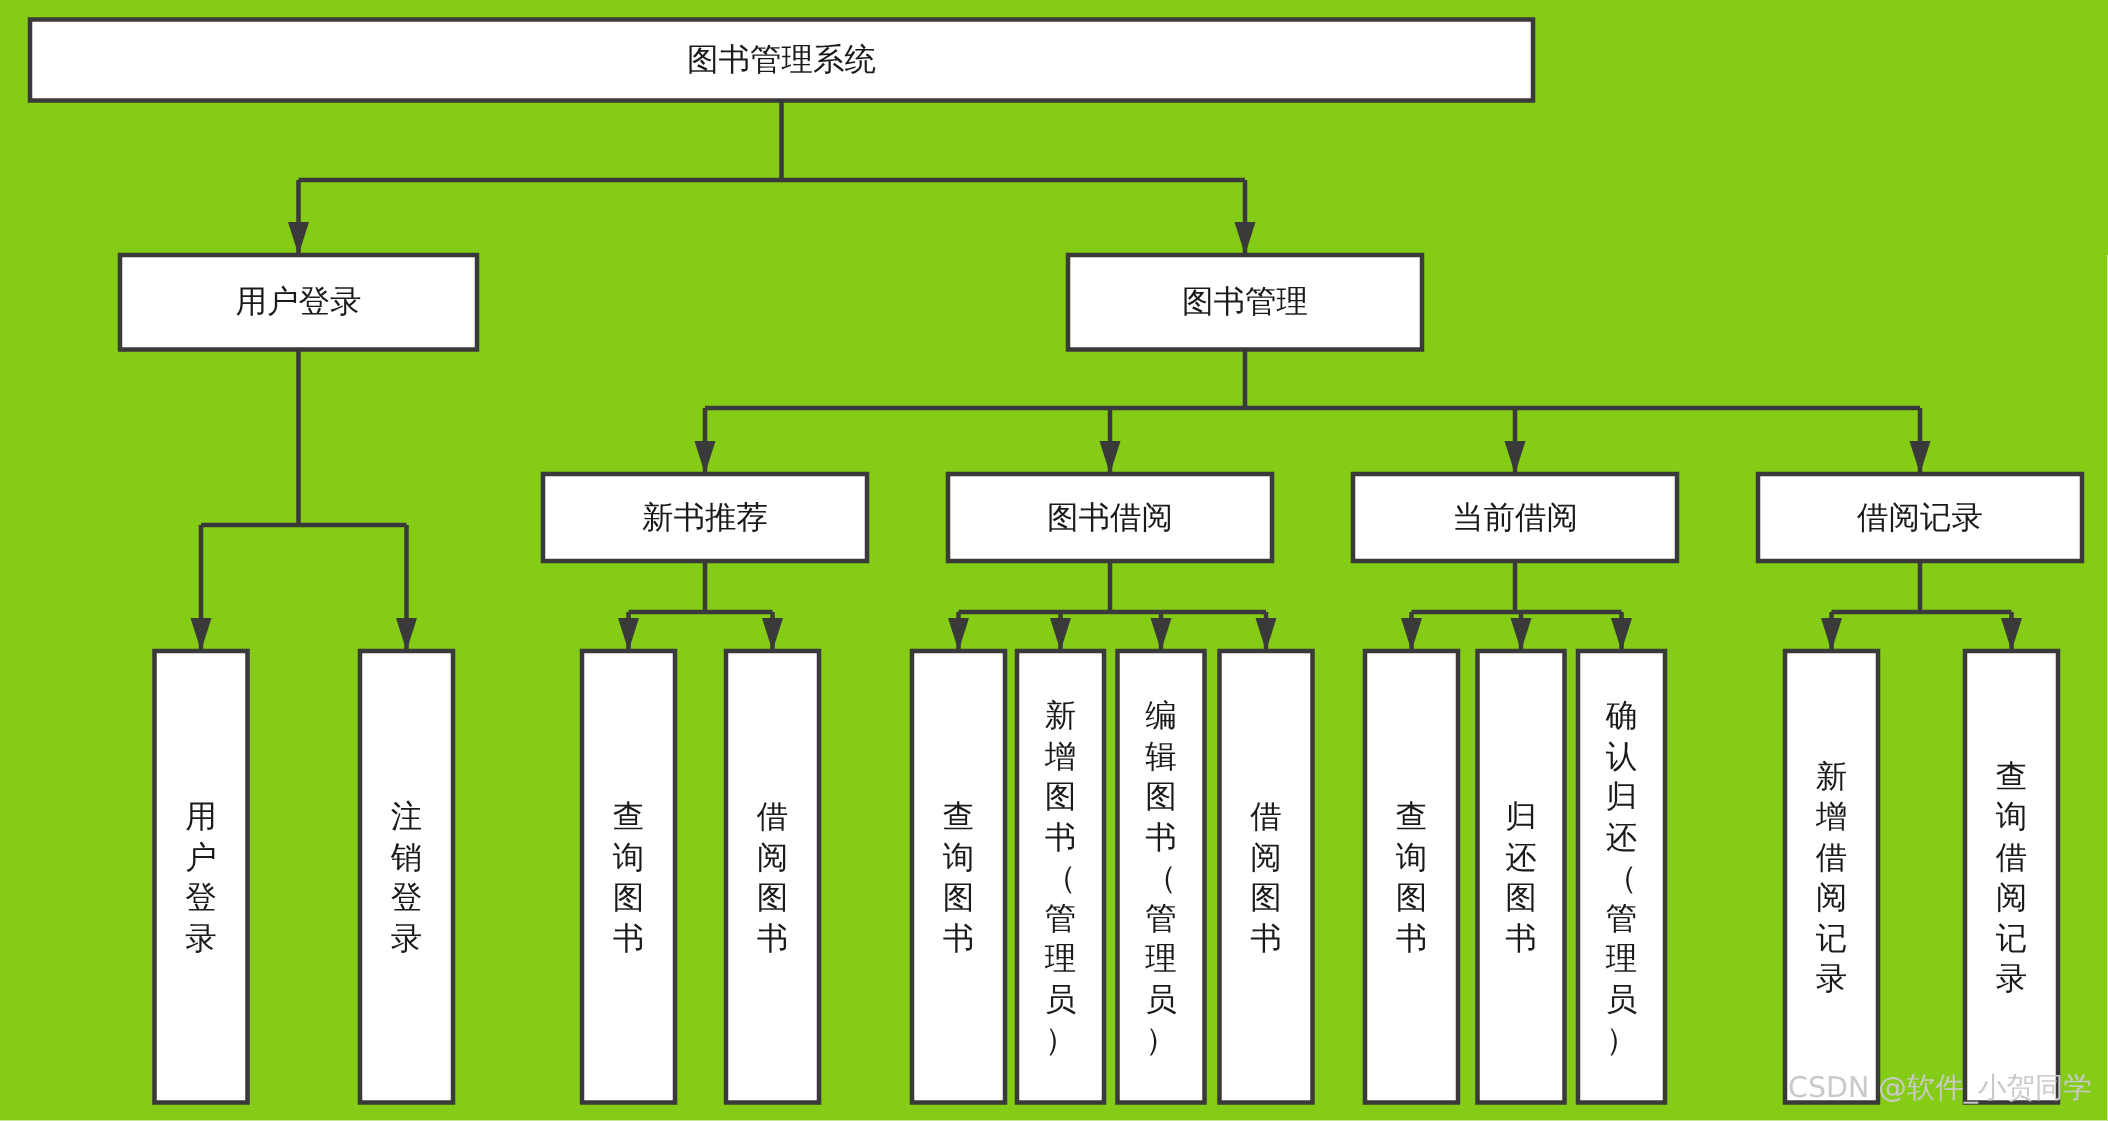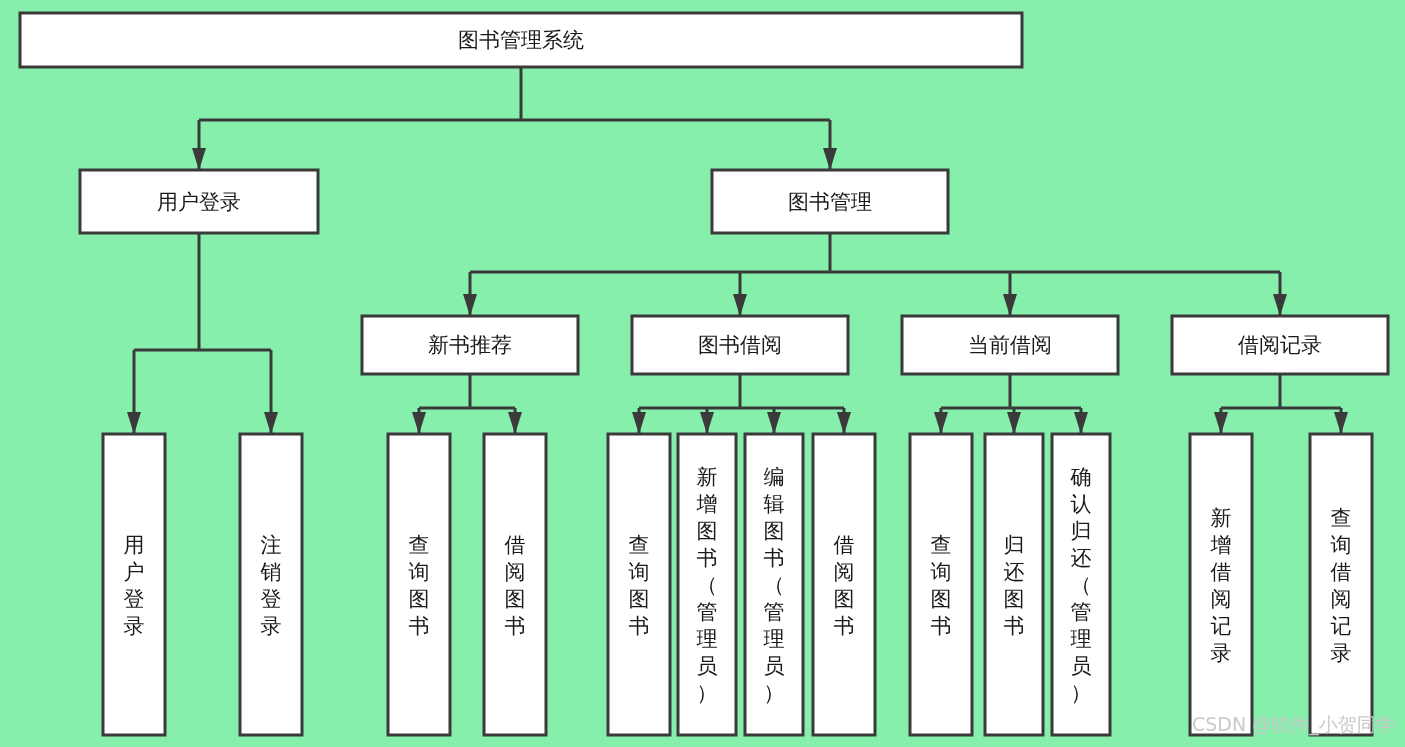--- a/index.html
+++ b/index.html
@@ -10,21 +10,21 @@
   body {
     width: 1405px;
     height: 747px;
     font-family: "DejaVu Sans", "Liberation Sans", sans-serif;
     overflow: hidden;
   }
   #diagram-root {
     position: relative;
     width: 1405px;
     height: 747px;
-    background: #86efac;
+    background: #84cc16;
   }
   svg#diagram-svg {
     position: absolute;
     left: 0;
     top: 0;
     width: 1405px;
     height: 747px;
   }
   .node-box {
     fill: #ffffff;

